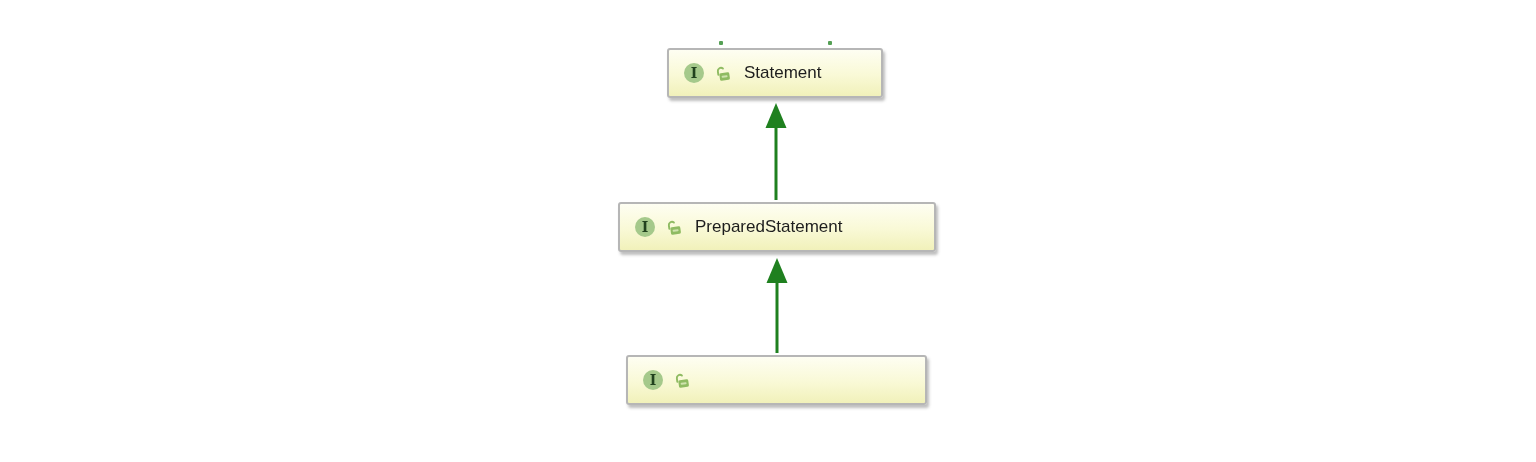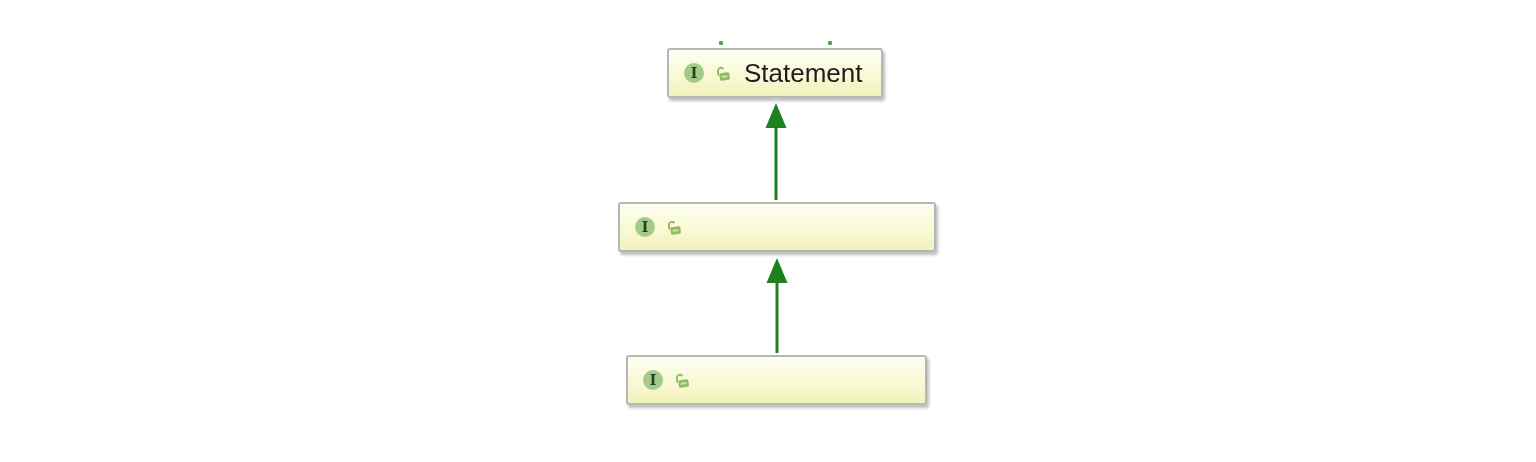--- a/index.html
+++ b/index.html
@@ -60,21 +60,21 @@
     flex: 0 0 auto;
   }
   .lock-icon {
     margin-left: 10px;
     flex: 0 0 auto;
     transform: rotate(-8deg);
     display: block;
   }
   .node-label {
     margin-left: 13px;
-    font-size: 26px;
+    font-size: 17px;
     color: var(--label-color);
   }
   .stub {
     position: absolute;
     width: 4px; height: 4px;
     background: var(--stub-green);
     border-radius: 1px;
   }
 </style>
 </head>
@@ -106,20 +106,21 @@
     <span class="node-label">Statement</span>
   </div>
 
   <div class="node" style="left:618px; top:202px; width:318px; height:50px;">
     <span class="iface-circle">I</span>
     <svg class="lock-icon" width="17" height="17" viewBox="0 0 17 17">
       <path d="M4.2 9.2 V5.8 A3.1 3.1 0 0 1 9.6 3.7" fill="none" stroke="var(--lock-green)" stroke-width="1.9" stroke-linecap="round"></path>
       <rect x="5.2" y="8" width="10" height="7.6" rx="1.6" fill="var(--lock-green)"></rect>
       <rect x="7.2" y="10.8" width="6" height="1.9" rx="0.9" fill="var(--lock-slot)"></rect>
     </svg>
+    <span class="node-label">PreparedStatement</span>
   </div>
 
   <div class="node" style="left:626px; top:355px; width:301px; height:50px;">
     <span class="iface-circle">I</span>
     <svg class="lock-icon" width="17" height="17" viewBox="0 0 17 17">
       <path d="M4.2 9.2 V5.8 A3.1 3.1 0 0 1 9.6 3.7" fill="none" stroke="var(--lock-green)" stroke-width="1.9" stroke-linecap="round"></path>
       <rect x="5.2" y="8" width="10" height="7.6" rx="1.6" fill="var(--lock-green)"></rect>
       <rect x="7.2" y="10.8" width="6" height="1.9" rx="0.9" fill="var(--lock-slot)"></rect>
     </svg>
   </div>

